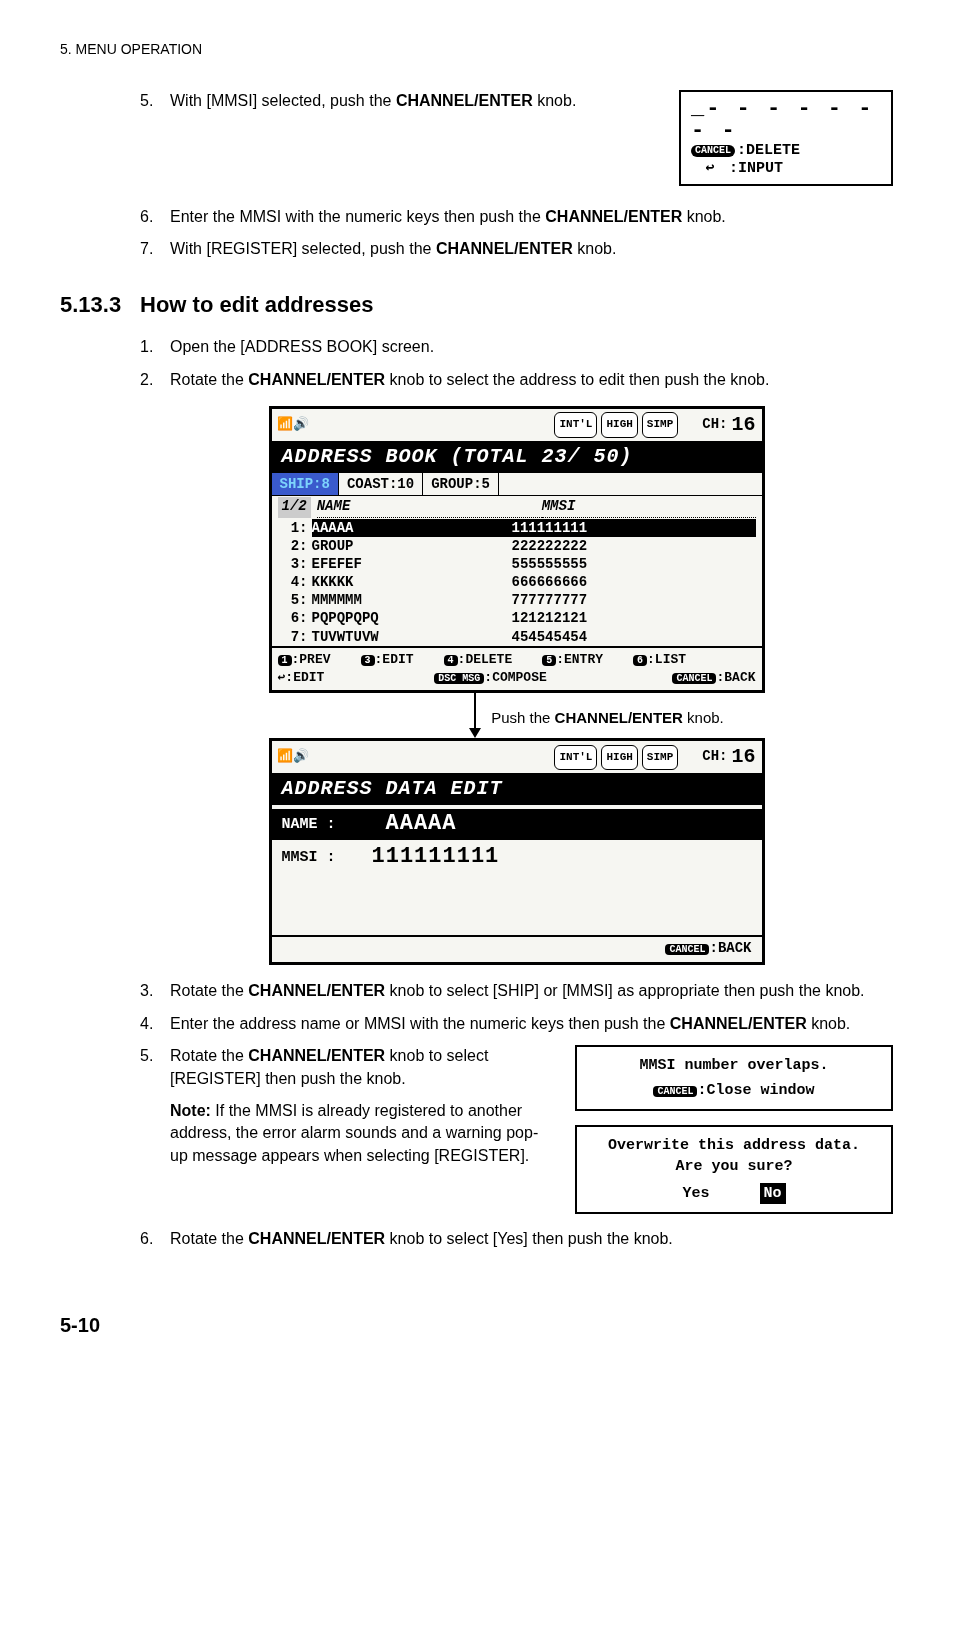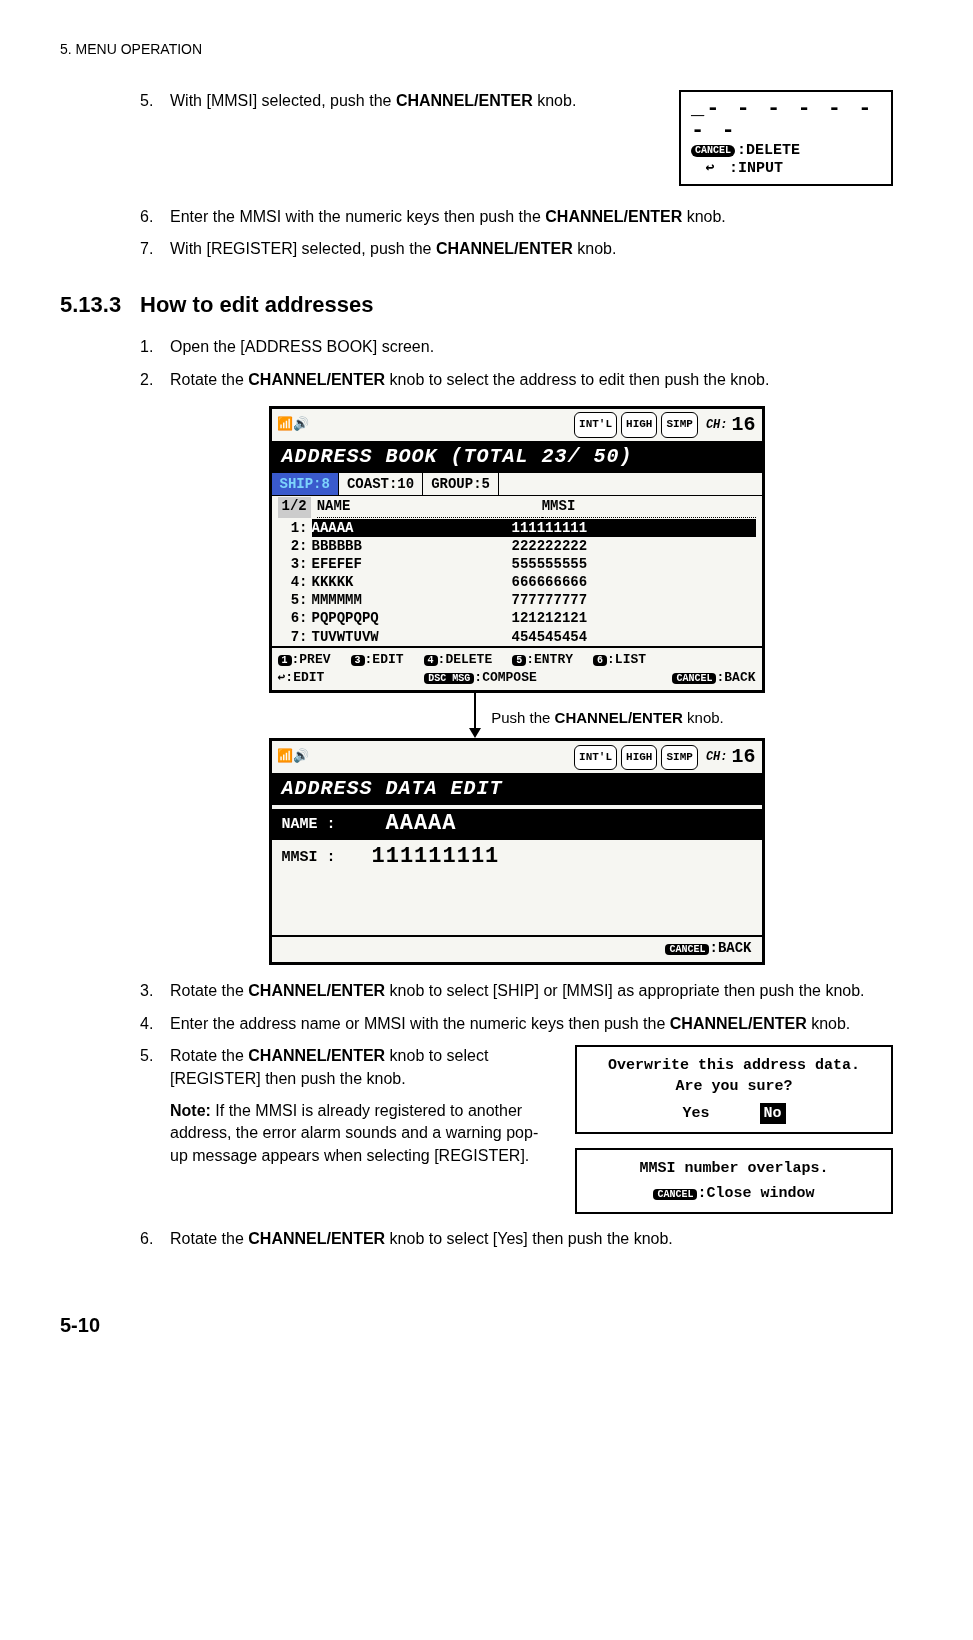--- a/index.html
+++ b/index.html
@@ -98,23 +98,22 @@
     font-size: 13px;
   }
   .tag {
     border: 1.5px solid #000;
     border-radius: 6px;
     padding: 4px 4px;
     font-size: 11px;
     background: #fff;
   }
   .ch-label {
-    margin-left: 4px;
-    font-size: 12px;
-    font-style: italic;
+    margin-left: 20px;
+    font-size: 14px;
   }
   .ch-num {
     font-size: 20px;
   }
   .title-bar {
     background: #000;
     color: #fff;
     font-style: italic;
     font-size: 20px;
     padding: 2px 10px;
@@ -133,20 +132,21 @@
     position: relative;
   }
   .tab.active {
     background: #3a5acc;
     color: #7dd3fc;
   }
   .list-header {
     display: flex;
     font-size: 14px;
     padding: 1px 6px;
+    font-style: italic;
   }
   .page-ind {
     background: #ccc;
     padding: 0 4px;
     margin-right: 6px;
   }
   .lh-name {
     width: 225px;
     border-bottom: 1px dotted #000;
   }
@@ -177,21 +177,21 @@
     color: #fff;
   }
   .hints {
     border-top: 2px solid #000;
     padding: 3px 6px;
     font-size: 13px;
   }
   .hint-row {
     display: flex;
     flex-wrap: wrap;
-    gap: 2px 20px;
+    gap: 2px 30px;
     align-items: center;
   }
   .key-pill {
     background: #000;
     color: #fff;
     border-radius: 4px;
     padding: 0 4px;
     font-size: 10px;
   }
   .arrow-caption {
@@ -363,21 +363,21 @@
         <span class="lh-mmsi">MMSI</span>
       </div>
       <div id="list-rows">
           <div class="list-row sel">
             <span class="lr-idx">1:</span>
             <span class="lr-name">AAAAA</span>
             <span class="lr-mmsi">111111111</span>
           </div>
           <div class="list-row">
             <span class="lr-idx">2:</span>
-            <span class="lr-name">BBBBBB</span>
+            <span class="lr-name">GROUP</span>
             <span class="lr-mmsi">222222222</span>
           </div>
           <div class="list-row">
             <span class="lr-idx">3:</span>
             <span class="lr-name">EFEFEF</span>
             <span class="lr-mmsi">555555555</span>
           </div>
           <div class="list-row">
             <span class="lr-idx">4:</span>
             <span class="lr-name">KKKKK</span>
@@ -475,33 +475,33 @@
       </div>
       <div class="step-row">
         <div class="step-num"></div>
         <div class="step-text">
           <b>Note:</b><span> If the MMSI is already registered to another address, the error alarm sounds and a warning pop-up message appears when selecting [REGISTER].</span>
         </div>
       </div>
     </div>
     <div class="side-popups">
       <div class="popup">
+        <div>MMSI number overlaps.</div>
+        <div style="margin-top:4px">
+          <span class="key-pill">CANCEL</span><span>:Close window</span>
+        </div>
+      </div>
+      <div class="popup">
         <div>Overwrite this address data.</div>
         <div>Are you sure?</div>
         <div class="opts">
           <span>Yes</span>
           <span class="opt-sel">No</span>
         </div>
       </div>
-      <div class="popup">
-        <div>MMSI number overlaps.</div>
-        <div style="margin-top:4px">
-          <span class="key-pill">CANCEL</span><span>:Close window</span>
-        </div>
-      </div>
     </div>
   </div>
 
   <div class="step-row">
     <div class="step-num">6.</div>
     <div class="step-text">
       <span>Rotate the </span><b>CHANNEL/ENTER</b><span> knob to select [Yes] then push the knob.</span>
     </div>
   </div>
 </div>

